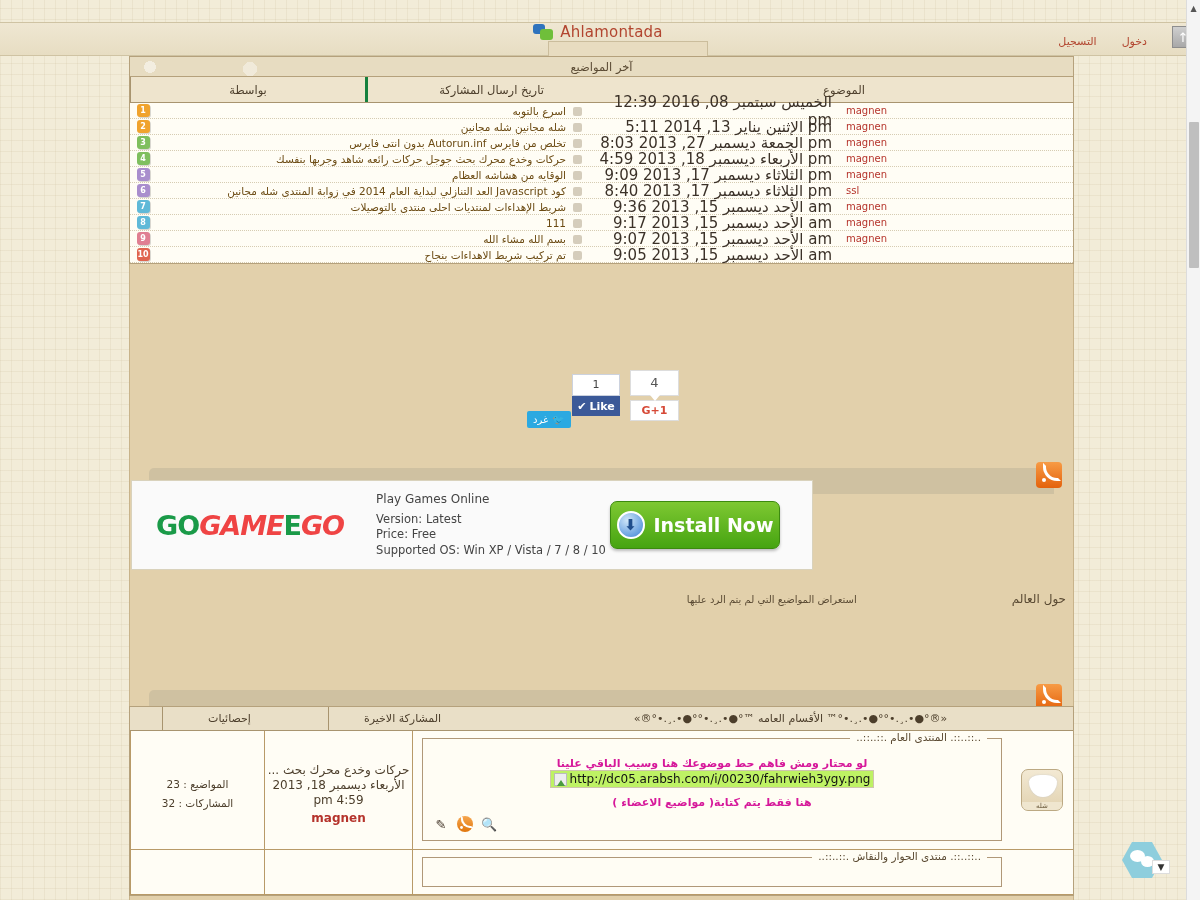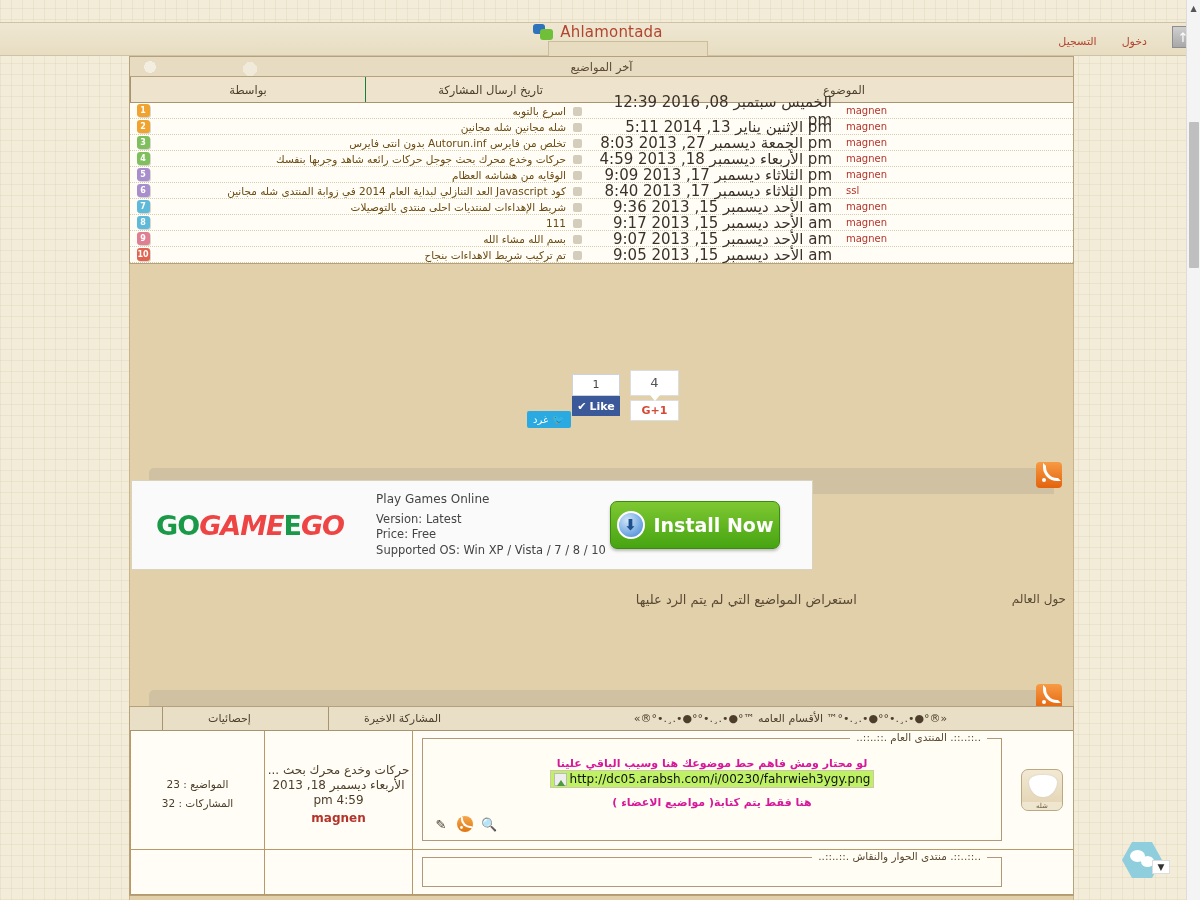--- a/index.html
+++ b/index.html
@@ -67,21 +67,21 @@
     height:20px; line-height:20px; text-align:center; direction:rtl;
     background:#e7dcc1; color:#5a4a33; font-size:11.5px;
     border-bottom:1px solid #b5a17c;
     background-image:radial-gradient(circle at 20px 10px, rgba(255,255,255,.5) 0 6px, transparent 6px),
                      radial-gradient(circle at 120px 12px, rgba(255,255,255,.4) 0 7px, transparent 7px);
   }
   .tt-head{ display:flex; background:#eee4cd; height:26px; border-bottom:1px solid #a8946f; }
   .tt-head div{ display:flex; align-items:center; justify-content:center; font-size:11.5px;
                 color:#4c3e2b; direction:rtl; }
   .c-by{ width:235px; border-left:1px solid #a8946f; }
-  .c-date{ width:250px; border-left:1px solid #15803d; }
+  .c-date{ width:250px; border-left:3px solid #15803d; }
   .c-subj{ flex:1; }
   .tt-row{ display:flex; height:16px; align-items:center; border-bottom:1px dotted #d6ccb2; }
   .tt-row .by{ width:235px; padding-left:8px; color:#b5332b; font-size:10px; }
   .tt-row .date{ width:250px; text-align:right; padding-right:6px; font-size:15px; color:#3b3128; }
   .tt-row .subj{ flex:1; direction:rtl; text-align:right; padding-right:22px; font-size:10.5px;
                  color:#6b4a12; position:relative; }
   .tt-row .subj .bullet{ position:absolute; right:6px; top:2px; width:9px; height:9px;
                          background:#b9ae96; border-radius:2px; opacity:.6; }
   .tt-row .num{ width:26px; display:flex; justify-content:center; }
   .numbadge{ width:13px; height:13px; border-radius:3px; color:#fff; font-size:8px;
@@ -136,21 +136,21 @@
             justify-content:center; gap:9px; color:#fff; font-size:19px; font-weight:bold; }
   .dl-circle{ width:28px; height:28px; border-radius:50%;
               background:radial-gradient(circle at 35% 30%,#cfe6f8,#3b82d6);
               border:2px solid #fff; display:flex; align-items:center; justify-content:center;
               color:#1f4e8c; font-size:15px; }
 
   
   .strip{ position:absolute; left:129px; top:585px; width:945px; height:28px;
           display:flex; align-items:center; direction:rtl; }
   .strip .l{ margin-right:8px; color:#5a4a33; font-size:12px; }
-  .strip .r{ margin-right:155px; color:#5a4a33; font-size:13px; }
+  .strip .r{ margin-right:155px; color:#5a4a33; font-size:10px; }
 
   
   .forum{ width:945px; background:#fffdf5; border:1px solid #b5a17c; }
   .forum-head{ display:flex; height:24px; background:#e9dfc7; border-bottom:1px solid #a8946f; }
   .forum-head div{ display:flex; align-items:center; justify-content:center;
                    font-size:11px; color:#4c3e2b; direction:rtl;margin-left:32px; }
   .fh-stats{ width:134px; border-left:1px solid #a8946f; }
   .fh-last{ width:148px; border-left:1px solid #a8946f; }
   .fh-cat{ flex:1; font-size:10.5px; }
   .forum-row{ display:flex; min-height:119px; border-bottom:1px solid #b89a68; }

